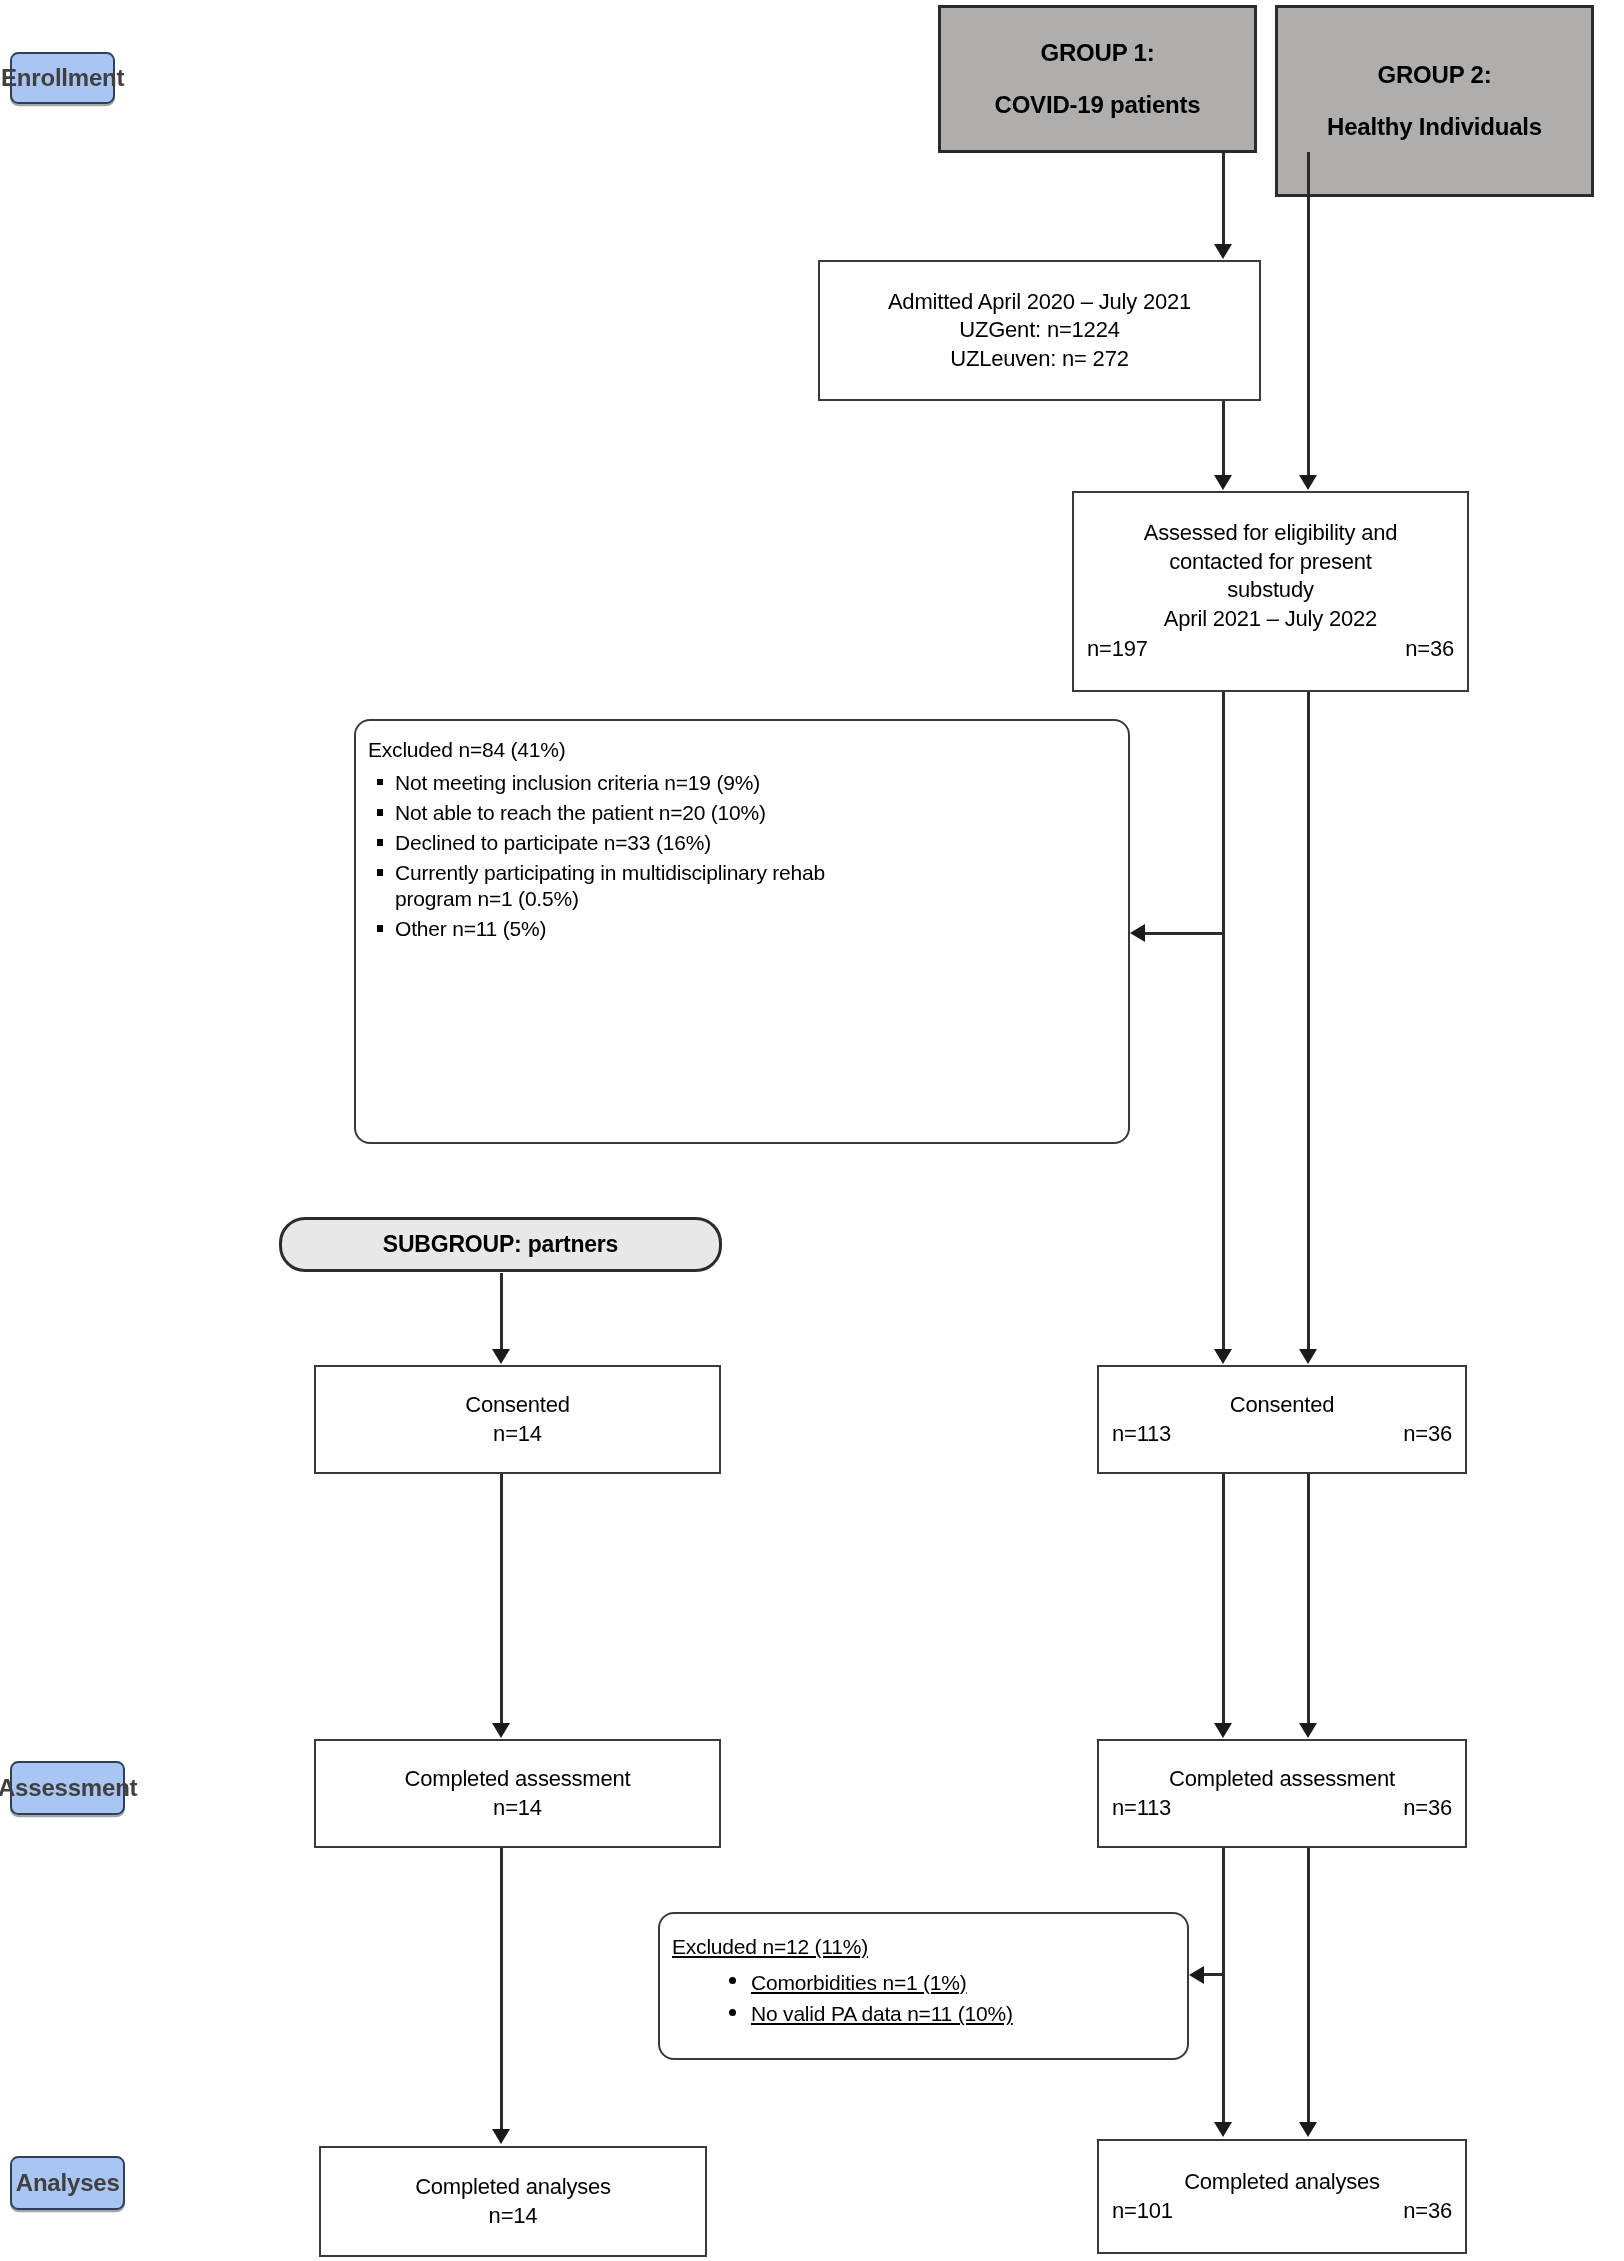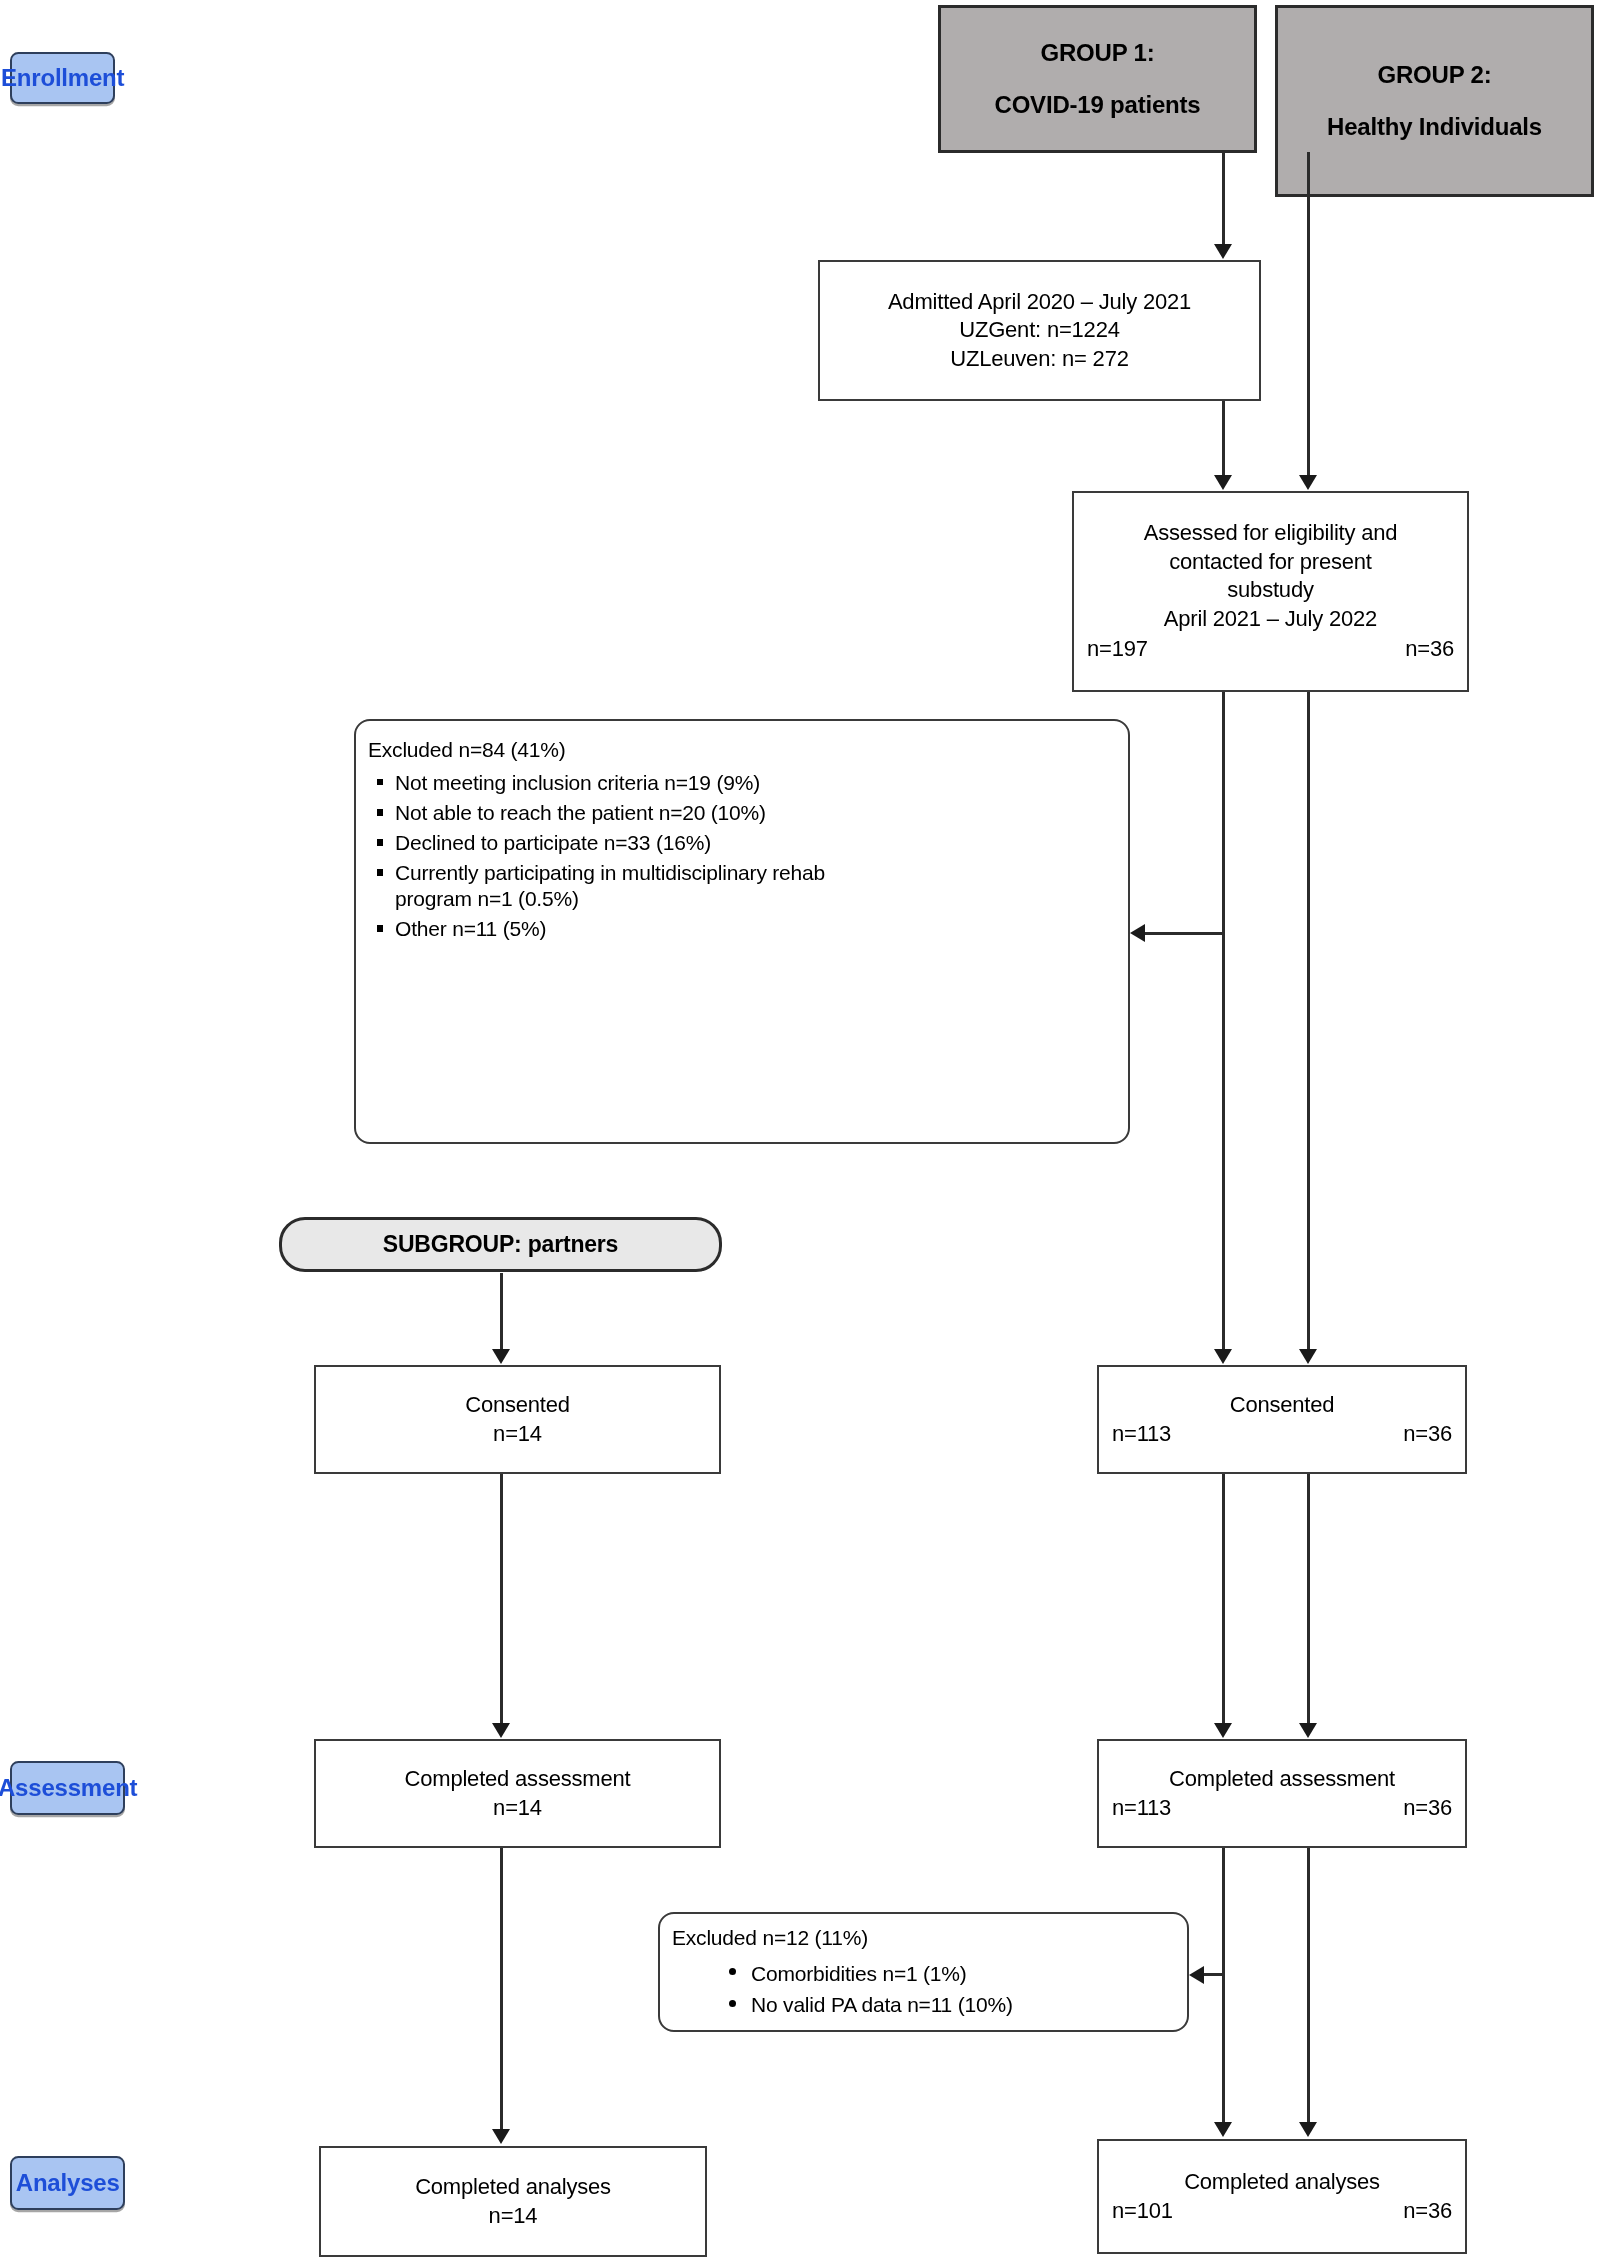--- a/index.html
+++ b/index.html
@@ -49,21 +49,21 @@
   }
   .phase{
     position:absolute;
     box-sizing:border-box;
     background:#a9c5f2;
     border:2.3px solid #2e3f5c;
     border-radius:8.3px;
     display:flex;
     align-items:center;
     justify-content:center;
-    color:#1d4ed8;
+    color:#404040;
     font-weight:bold;
     font-size:24px;
     letter-spacing:-0.2px;
     box-shadow:0 2.3px 0 rgba(0,0,0,0.35);
   }
   
   .nrow{
     display:flex;
     width:100%;
     justify-content:space-between;
@@ -229,21 +229,21 @@
   </div>
 
   <div class="box" style="left:1097px;top:1739px;width:370px;height:109px;">
     <div class="ttl">Completed assessment</div>
     <div class="nrow">
       <span>n=113</span>
       <span>n=36</span>
     </div>
   </div>
 
-  <div class="box leftalign" style="left:658px;top:1912px;width:531px;height:120px;font-size:21px;padding-top:10px;">
+  <div class="box leftalign" style="left:658px;top:1912px;width:531px;height:148px;font-size:21px;padding-top:19px;text-decoration:underline;">
     <div class="exc-head">Excluded n=12 (11%)</div>
     <ul class="lvl2 dotsonly" style="margin-top:3.7px;padding-left:79px;">
       <li>
         <span>Comorbidities n=1 (1%)</span>
       </li>
       <li>
         <span>No valid PA data n=11 (10%)</span>
       </li>
     </ul>
   </div>

